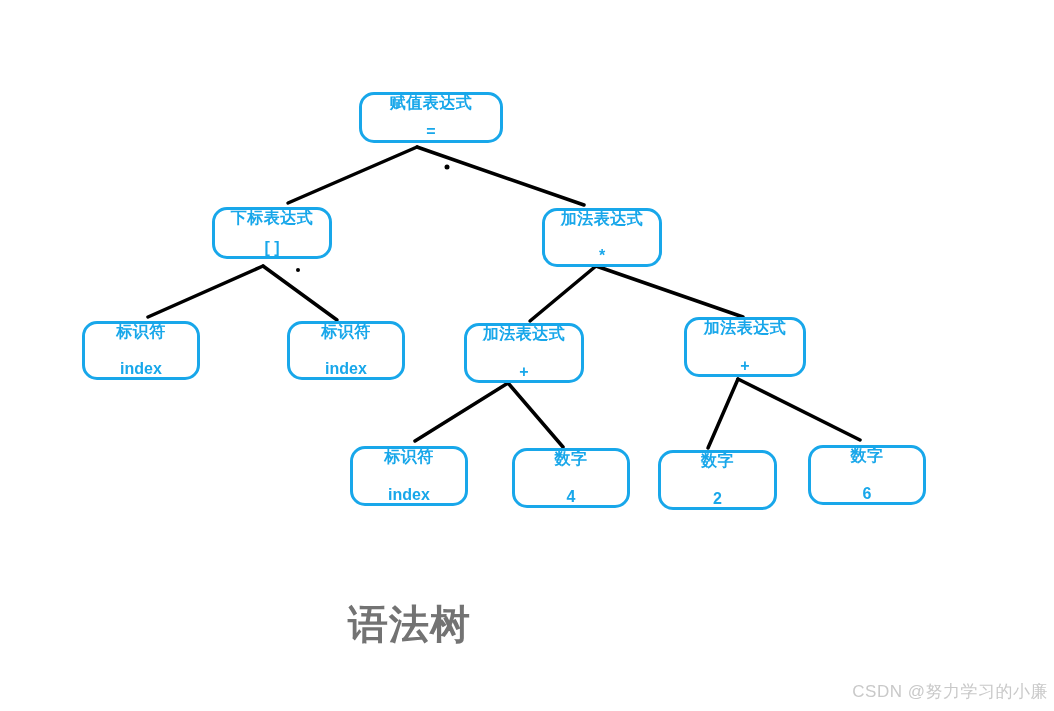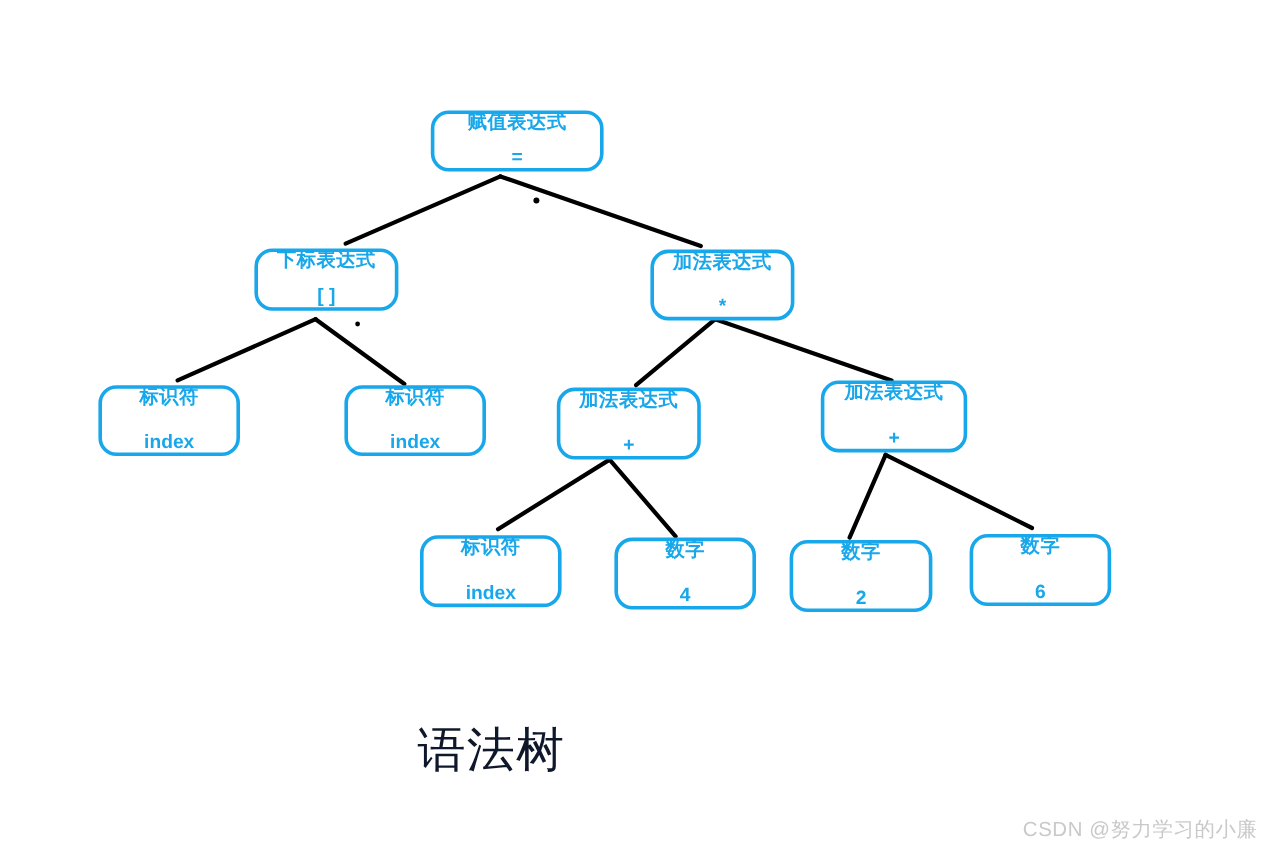--- a/index.html
+++ b/index.html
@@ -36,23 +36,23 @@
     align-items: center;
     text-align: center;
     line-height: 1;
   }
   .node .node-label { letter-spacing: 0.5px; }
   .node .node-value { font-size: 16px; }
   #diagram-title {
     position: absolute;
     left: 348px;
     top: 597px;
-    color: #0f172a;
+    color: #737373;
     font-size: 40px;
-    font-weight: normal;
+    font-weight: bold;
     letter-spacing: 1px;
     white-space: nowrap;
   }
   #watermark {
     position: absolute;
     right: 6px;
     top: 680px;
     color: #c9c9c9;
     font-size: 17px;
     letter-spacing: 0.5px;

